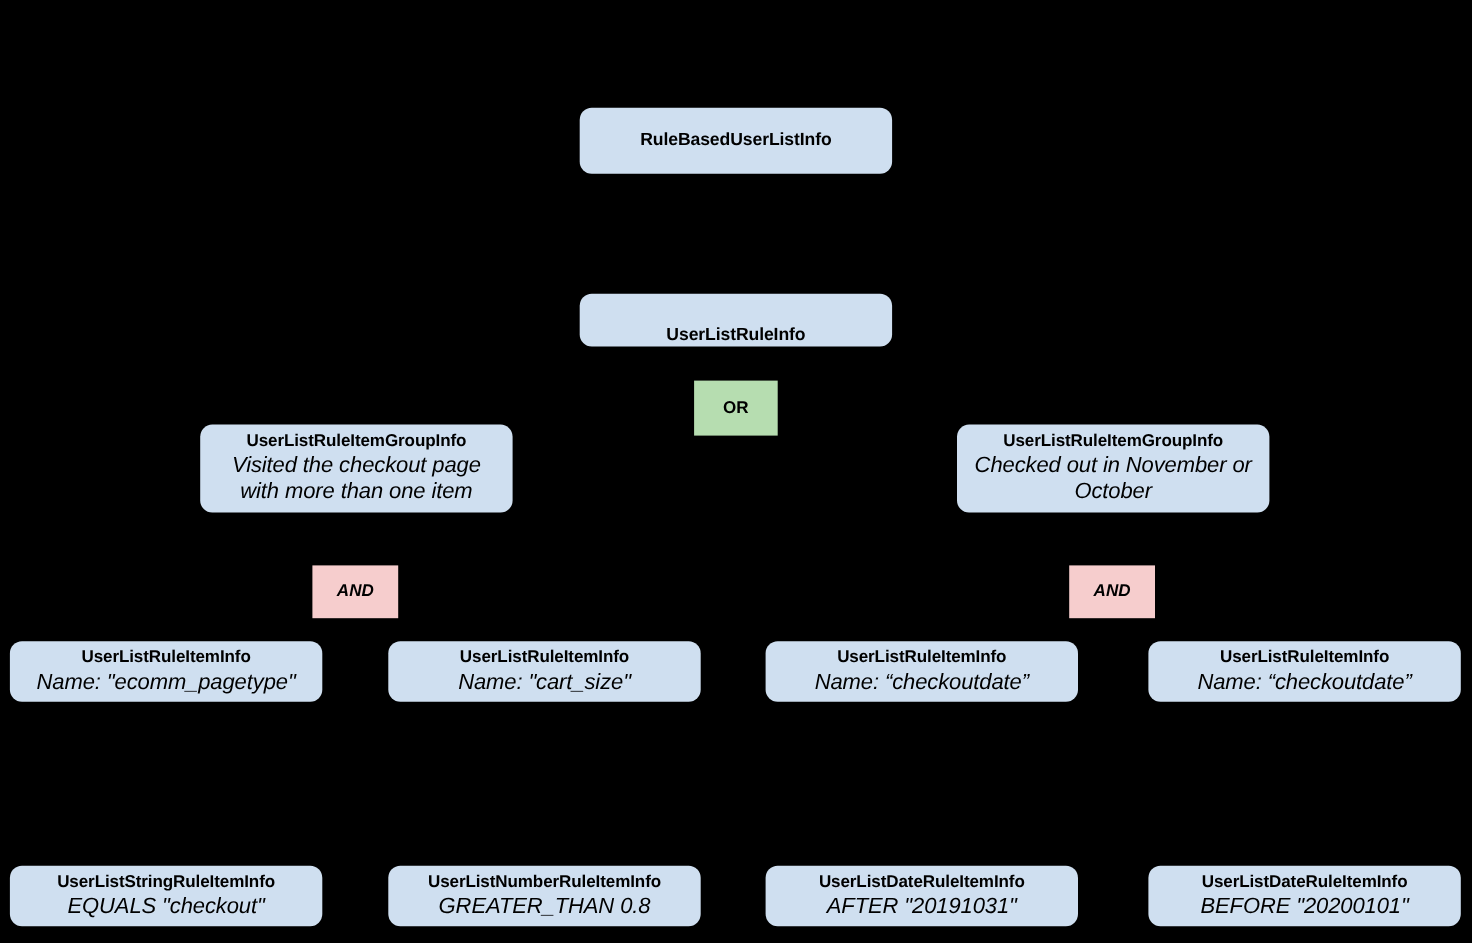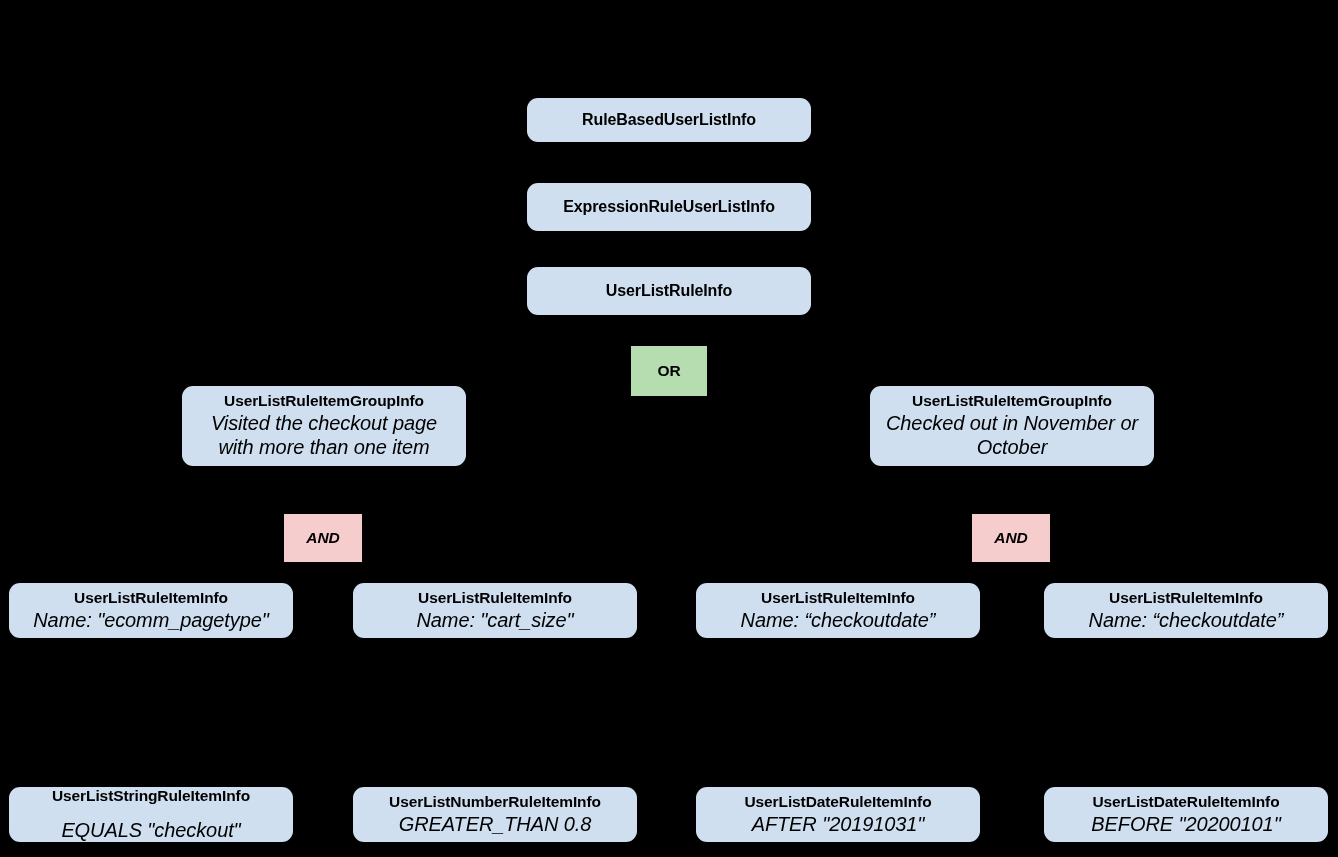--- a/index.html
+++ b/index.html
@@ -94,29 +94,26 @@
       <path d="M1010,562 L838,583"></path>
       <path d="M1010,562 L1186,583"></path>
       <path d="M151,638 L151,787"></path>
       <path d="M495,638 L495,787"></path>
       <path d="M838,638 L838,787"></path>
       <path d="M1186,638 L1186,787"></path>
     </g>
   </svg>
 
 
-  <div class="node rounded single" style="left:527px; top:98px; width:284px; height:44px;">
+  <div class="node rounded single" style="left:527px; top:98px; width:284px; height:60px;">
     <span class="title">RuleBasedUserListInfo</span>
   </div>
 
-  <div class="node rounded single" style="left:527px; top:183px; width:284px; height:48px;">
-    <span class="title">ExpressionRuleUserListInfo</span>
-  </div>
 
-  <div class="node rounded single" style="left:527px; top:267px; width:284px; height:48px;">
+  <div class="node rounded single" style="left:527px; top:267px; width:284px; height:48px;justify-content:flex-end;">
     <span class="title">UserListRuleInfo</span>
   </div>
 
   <div class="op or" style="left:631px; top:346px; width:76px; height:50px;">
     <span>OR</span>
   </div>
 
   <div class="node rounded" style="left:182px; top:386px; width:284px; height:80px;">
     <span class="title">UserListRuleItemGroupInfo</span>
     <span class="subtitle">Visited the checkout page with more than one item</span>
@@ -148,21 +145,21 @@
   <div class="node rounded" style="left:696px; top:583px; width:284px; height:55px;">
     <span class="title">UserListRuleItemInfo</span>
     <span class="subtitle">Name: “checkoutdate”</span>
   </div>
 
   <div class="node rounded" style="left:1044px; top:583px; width:284px; height:55px;">
     <span class="title">UserListRuleItemInfo</span>
     <span class="subtitle">Name: “checkoutdate”</span>
   </div>
 
-  <div class="node rounded" style="left:9px; top:787px; width:284px; height:55px;justify-content:space-between;">
+  <div class="node rounded" style="left:9px; top:787px; width:284px; height:55px;">
     <span class="title">UserListStringRuleItemInfo</span>
     <span class="subtitle">EQUALS "checkout"</span>
   </div>
 
   <div class="node rounded" style="left:353px; top:787px; width:284px; height:55px;">
     <span class="title">UserListNumberRuleItemInfo</span>
     <span class="subtitle">GREATER_THAN 0.8</span>
   </div>
 
   <div class="node rounded" style="left:696px; top:787px; width:284px; height:55px;">

